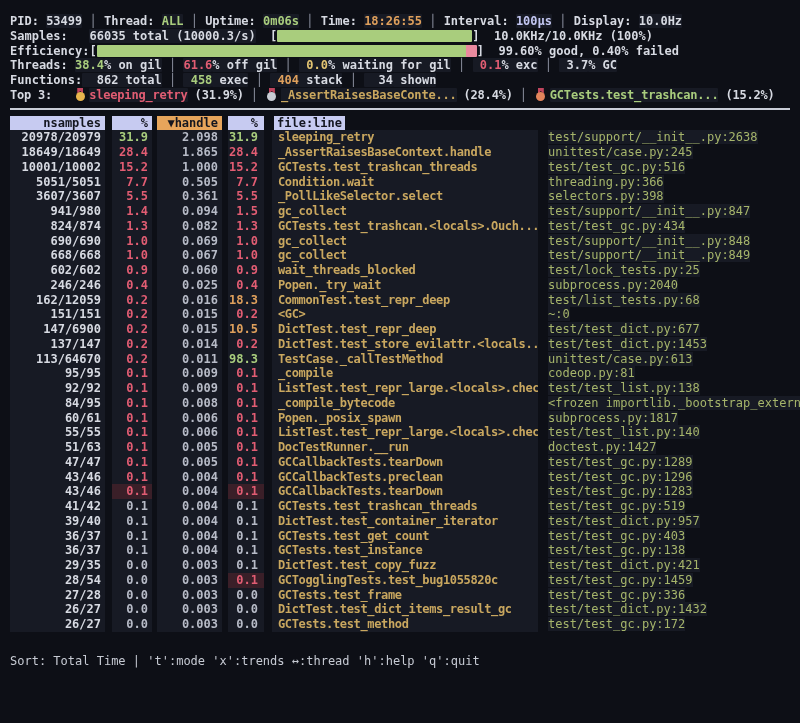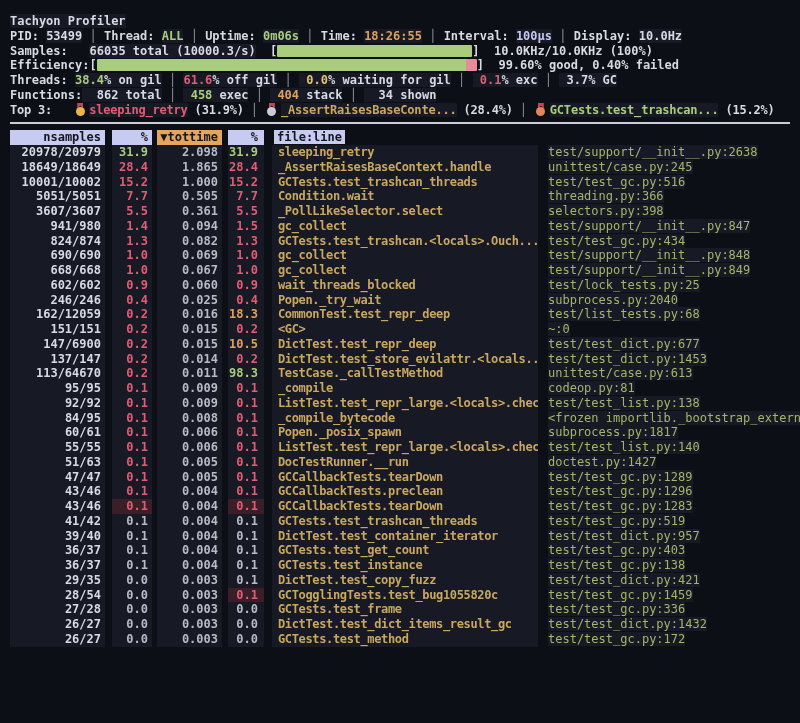--- a/index.html
+++ b/index.html
@@ -42,30 +42,29 @@
   .trow .c5 .fill{color:var(--khaki);}
   .trow .c6{font-weight:400;color:var(--file-green);}
   .trow .c6 .inlinebg{background:var(--cell-bg);}
   .footer{margin-top:22px;font-weight:400;color:#c6cad3;}
 </style>
 </head>
 <body>
 
 <div class="screen">
   <div id="status">
-      <div class="line"><span class="bgbox" style="color: rgb(215, 218, 226);">Tachyon Profiler</span></div>
       <div class="line"><span style="color: rgb(215, 218, 226);">PID: </span><span class="bgbox" style="color: rgb(215, 218, 226);">53499</span><span style="color: rgb(215, 218, 226);"> </span><span style="color: rgb(143, 148, 163);">│</span><span style="color: rgb(215, 218, 226);"> </span><span style="color: rgb(215, 218, 226);">Thread: </span><span class="bgbox" style="color: rgb(169, 205, 125);">ALL</span><span style="color: rgb(215, 218, 226);"> </span><span style="color: rgb(143, 148, 163);">│</span><span style="color: rgb(215, 218, 226);"> </span><span style="color: rgb(215, 218, 226);">Uptime: </span><span class="bgbox" style="color: rgb(169, 205, 125);">0m06s</span><span style="color: rgb(215, 218, 226);"> </span><span style="color: rgb(143, 148, 163);">│</span><span style="color: rgb(215, 218, 226);"> </span><span style="color: rgb(215, 218, 226);">Time: </span><span class="bgbox" style="color: rgb(223, 160, 92);">18:26:55</span><span style="color: rgb(215, 218, 226);"> </span><span style="color: rgb(143, 148, 163);">│</span><span style="color: rgb(215, 218, 226);"> </span><span style="color: rgb(215, 218, 226);">Interval: </span><span class="bgbox" style="color: rgb(195, 199, 242);">100µs</span><span style="color: rgb(215, 218, 226);"> </span><span style="color: rgb(143, 148, 163);">│</span><span style="color: rgb(215, 218, 226);"> </span><span style="color: rgb(215, 218, 226);">Display: </span><span class="bgbox" style="color: rgb(215, 218, 226);">10.0Hz</span></div>
       <div class="line"><span style="color: rgb(215, 218, 226);">Samples:</span><span style="color: rgb(215, 218, 226);">   </span><span class="bgbox" style="color: rgb(215, 218, 226);">66035 total (10000.3/s)</span><span style="color: rgb(215, 218, 226);">  </span><span style="color: rgb(215, 218, 226);">[</span><span class="bar" style="width: 195px;"><i style="width: 100%; background: rgb(169, 205, 125);"></i></span><span style="color: rgb(215, 218, 226);">]</span><span style="color: rgb(215, 218, 226);">  </span><span style="color: rgb(215, 218, 226);">10.0KHz/10.0KHz (100%)</span></div>
       <div class="line"><span style="color: rgb(215, 218, 226);">Efficiency:</span><span style="color: rgb(215, 218, 226);">[</span><span class="bar" style="width: 380px;"><i style="width: 97.2%; background: rgb(169, 205, 125);"></i><i style="width: 2.8%; background: rgb(234, 138, 158);"></i></span><span style="color: rgb(215, 218, 226);">]</span><span style="color: rgb(215, 218, 226);">  </span><span style="color: rgb(215, 218, 226);">99.60% good, 0.40% failed</span></div>
       <div class="line"><span style="color: rgb(215, 218, 226);">Threads:</span><span style="color: rgb(215, 218, 226);"> </span><span class="bgbox" style="color: rgb(169, 205, 125);">38.4</span><span class="bgbox" style="color: rgb(215, 218, 226);">% on gil</span><span style="color: rgb(215, 218, 226);"> </span><span style="color: rgb(143, 148, 163);">│</span><span style="color: rgb(215, 218, 226);"> </span><span class="bgbox" style="color: rgb(226, 93, 115);">61.6</span><span class="bgbox" style="color: rgb(215, 218, 226);">% off gil</span><span style="color: rgb(215, 218, 226);"> </span><span style="color: rgb(143, 148, 163);">│</span><span style="color: rgb(215, 218, 226);"> </span><span class="bgbox" style="color: rgb(226, 195, 114);"> 0.0</span><span class="bgbox" style="color: rgb(215, 218, 226);">% waiting for gil</span><span style="color: rgb(215, 218, 226);"> </span><span style="color: rgb(143, 148, 163);">│</span><span style="color: rgb(215, 218, 226);"> </span><span class="bgbox" style="color: rgb(226, 93, 115);"> 0.1</span><span class="bgbox" style="color: rgb(215, 218, 226);">% exc</span><span style="color: rgb(215, 218, 226);"> </span><span style="color: rgb(143, 148, 163);">│</span><span style="color: rgb(215, 218, 226);"> </span><span class="bgbox" style="color: rgb(215, 218, 226);"> 3.7</span><span class="bgbox" style="color: rgb(215, 218, 226);">% GC</span></div>
       <div class="line"><span style="color: rgb(215, 218, 226);">Functions:</span><span class="bgbox" style="color: rgb(215, 218, 226);">  862</span><span class="bgbox" style="color: rgb(215, 218, 226);"> total</span><span style="color: rgb(215, 218, 226);"> </span><span style="color: rgb(143, 148, 163);">│</span><span style="color: rgb(215, 218, 226);"> </span><span class="bgbox" style="color: rgb(169, 205, 125);"> 458</span><span class="bgbox" style="color: rgb(215, 218, 226);"> exec</span><span style="color: rgb(215, 218, 226);"> </span><span style="color: rgb(143, 148, 163);">│</span><span style="color: rgb(215, 218, 226);"> </span><span class="bgbox" style="color: rgb(223, 160, 92);"> 404</span><span class="bgbox" style="color: rgb(215, 218, 226);"> stack</span><span style="color: rgb(215, 218, 226);"> </span><span style="color: rgb(143, 148, 163);">│</span><span style="color: rgb(215, 218, 226);"> </span><span class="bgbox" style="color: rgb(215, 218, 226);">  34</span><span class="bgbox" style="color: rgb(215, 218, 226);"> shown</span></div>
       <div class="line tight"><span style="color: rgb(215, 218, 226);">Top 3:</span><span style="color: rgb(215, 218, 226);">   </span><span class="medal gold"></span><span class="bgbox" style="color: rgb(226, 93, 115);">sleeping_retry</span><span style="color: rgb(215, 218, 226);"> (31.9%)</span><span style="color: rgb(215, 218, 226);"> </span><span style="color: rgb(143, 148, 163);">│</span><span style="color: rgb(215, 218, 226);"> </span><span class="medal silver"></span><span class="bgbox" style="color: rgb(201, 167, 95);">_AssertRaisesBaseConte...</span><span style="color: rgb(215, 218, 226);"> (28.4%)</span><span style="color: rgb(215, 218, 226);"> </span><span style="color: rgb(143, 148, 163);">│</span><span style="color: rgb(215, 218, 226);"> </span><span class="medal bronze"></span><span class="bgbox" style="color: rgb(169, 205, 125);">GCTests.test_trashcan...</span><span style="color: rgb(215, 218, 226);"> (15.2%)</span></div>
     </div>
   <div class="sep"></div>
-  <div class="thead" id="thead"><div class="cell c1"><span class="fill">nsamples</span></div><div class="cell c2"><span class="fill">%</span></div><div class="cell c3 sorted"><span class="fill">▼tottime</span></div><div class="cell c4"><span class="fill">%</span></div><div class="cell c6"><span class="hbox">file:line</span></div></div>
+  <div class="thead" id="thead"><div class="cell c1"><span class="fill">nsamples</span></div><div class="cell c2"><span class="fill">%</span></div><div class="cell c3 sorted"><span class="fill">▼handle</span></div><div class="cell c4"><span class="fill">%</span></div><div class="cell c6"><span class="hbox">file:line</span></div></div>
   <div id="tbody">
       <div class="trow"><div class="cell c1"><span class="fill">20978/20979</span></div><div class="cell c2"><span class="fill" style="color: rgb(169, 205, 125);">31.9</span></div><div class="cell c3"><span class="fill">2.098</span></div><div class="cell c4"><span class="fill" style="color: rgb(169, 205, 125);">31.9</span></div><div class="cell c5"><span class="fill">sleeping_retry</span></div><div class="cell c6"><span class="inlinebg">test/support/__init__.py:2638</span></div></div>
       <div class="trow"><div class="cell c1"><span class="fill">18649/18649</span></div><div class="cell c2"><span class="fill" style="color: rgb(226, 93, 115);">28.4</span></div><div class="cell c3"><span class="fill">1.865</span></div><div class="cell c4"><span class="fill" style="color: rgb(226, 93, 115);">28.4</span></div><div class="cell c5"><span class="fill">_AssertRaisesBaseContext.handle</span></div><div class="cell c6"><span class="inlinebg">unittest/case.py:245</span></div></div>
       <div class="trow"><div class="cell c1"><span class="fill">10001/10002</span></div><div class="cell c2"><span class="fill" style="color: rgb(226, 93, 115);">15.2</span></div><div class="cell c3"><span class="fill">1.000</span></div><div class="cell c4"><span class="fill" style="color: rgb(226, 93, 115);">15.2</span></div><div class="cell c5"><span class="fill">GCTests.test_trashcan_threads</span></div><div class="cell c6"><span class="inlinebg">test/test_gc.py:516</span></div></div>
       <div class="trow"><div class="cell c1"><span class="fill">5051/5051</span></div><div class="cell c2"><span class="fill" style="color: rgb(226, 93, 115);">7.7</span></div><div class="cell c3"><span class="fill">0.505</span></div><div class="cell c4"><span class="fill" style="color: rgb(226, 93, 115);">7.7</span></div><div class="cell c5"><span class="fill">Condition.wait</span></div><div class="cell c6"><span class="inlinebg">threading.py:366</span></div></div>
       <div class="trow"><div class="cell c1"><span class="fill">3607/3607</span></div><div class="cell c2"><span class="fill" style="color: rgb(226, 93, 115);">5.5</span></div><div class="cell c3"><span class="fill">0.361</span></div><div class="cell c4"><span class="fill" style="color: rgb(226, 93, 115);">5.5</span></div><div class="cell c5"><span class="fill">_PollLikeSelector.select</span></div><div class="cell c6"><span class="inlinebg">selectors.py:398</span></div></div>
       <div class="trow"><div class="cell c1"><span class="fill">941/980</span></div><div class="cell c2"><span class="fill" style="color: rgb(226, 93, 115);">1.4</span></div><div class="cell c3"><span class="fill">0.094</span></div><div class="cell c4"><span class="fill" style="color: rgb(226, 93, 115);">1.5</span></div><div class="cell c5"><span class="fill">gc_collect</span></div><div class="cell c6"><span class="inlinebg">test/support/__init__.py:847</span></div></div>
       <div class="trow"><div class="cell c1"><span class="fill">824/874</span></div><div class="cell c2"><span class="fill" style="color: rgb(226, 93, 115);">1.3</span></div><div class="cell c3"><span class="fill">0.082</span></div><div class="cell c4"><span class="fill" style="color: rgb(226, 93, 115);">1.3</span></div><div class="cell c5"><span class="fill">GCTests.test_trashcan.&lt;locals&gt;.Ouch....</span></div><div class="cell c6"><span class="inlinebg">test/test_gc.py:434</span></div></div>
       <div class="trow"><div class="cell c1"><span class="fill">690/690</span></div><div class="cell c2"><span class="fill" style="color: rgb(226, 93, 115);">1.0</span></div><div class="cell c3"><span class="fill">0.069</span></div><div class="cell c4"><span class="fill" style="color: rgb(226, 93, 115);">1.0</span></div><div class="cell c5"><span class="fill">gc_collect</span></div><div class="cell c6"><span class="inlinebg">test/support/__init__.py:848</span></div></div>
       <div class="trow"><div class="cell c1"><span class="fill">668/668</span></div><div class="cell c2"><span class="fill" style="color: rgb(226, 93, 115);">1.0</span></div><div class="cell c3"><span class="fill">0.067</span></div><div class="cell c4"><span class="fill" style="color: rgb(226, 93, 115);">1.0</span></div><div class="cell c5"><span class="fill">gc_collect</span></div><div class="cell c6"><span class="inlinebg">test/support/__init__.py:849</span></div></div>
@@ -89,14 +88,15 @@
       <div class="trow"><div class="cell c1"><span class="fill">39/40</span></div><div class="cell c2"><span class="fill" style="color: rgb(183, 187, 199);">0.1</span></div><div class="cell c3"><span class="fill">0.004</span></div><div class="cell c4"><span class="fill" style="color: rgb(183, 187, 199);">0.1</span></div><div class="cell c5"><span class="fill">DictTest.test_container_iterator</span></div><div class="cell c6"><span class="inlinebg">test/test_dict.py:957</span></div></div>
       <div class="trow"><div class="cell c1"><span class="fill">36/37</span></div><div class="cell c2"><span class="fill" style="color: rgb(183, 187, 199);">0.1</span></div><div class="cell c3"><span class="fill">0.004</span></div><div class="cell c4"><span class="fill" style="color: rgb(183, 187, 199);">0.1</span></div><div class="cell c5"><span class="fill">GCTests.test_get_count</span></div><div class="cell c6"><span class="inlinebg">test/test_gc.py:403</span></div></div>
       <div class="trow"><div class="cell c1"><span class="fill">36/37</span></div><div class="cell c2"><span class="fill" style="color: rgb(183, 187, 199);">0.1</span></div><div class="cell c3"><span class="fill">0.004</span></div><div class="cell c4"><span class="fill" style="color: rgb(183, 187, 199);">0.1</span></div><div class="cell c5"><span class="fill">GCTests.test_instance</span></div><div class="cell c6"><span class="inlinebg">test/test_gc.py:138</span></div></div>
       <div class="trow"><div class="cell c1"><span class="fill">29/35</span></div><div class="cell c2"><span class="fill" style="color: rgb(183, 187, 199);">0.0</span></div><div class="cell c3"><span class="fill">0.003</span></div><div class="cell c4"><span class="fill" style="color: rgb(183, 187, 199);">0.1</span></div><div class="cell c5"><span class="fill">DictTest.test_copy_fuzz</span></div><div class="cell c6"><span class="inlinebg">test/test_dict.py:421</span></div></div>
       <div class="trow"><div class="cell c1"><span class="fill">28/54</span></div><div class="cell c2"><span class="fill" style="color: rgb(183, 187, 199);">0.0</span></div><div class="cell c3"><span class="fill">0.003</span></div><div class="cell c4"><span class="fill" style="color: rgb(226, 93, 115); background: rgb(58, 31, 40);">0.1</span></div><div class="cell c5"><span class="fill">GCTogglingTests.test_bug1055820c</span></div><div class="cell c6"><span class="inlinebg">test/test_gc.py:1459</span></div></div>
       <div class="trow"><div class="cell c1"><span class="fill">27/28</span></div><div class="cell c2"><span class="fill" style="color: rgb(183, 187, 199);">0.0</span></div><div class="cell c3"><span class="fill">0.003</span></div><div class="cell c4"><span class="fill" style="color: rgb(183, 187, 199);">0.0</span></div><div class="cell c5"><span class="fill">GCTests.test_frame</span></div><div class="cell c6"><span class="inlinebg">test/test_gc.py:336</span></div></div>
       <div class="trow"><div class="cell c1"><span class="fill">26/27</span></div><div class="cell c2"><span class="fill" style="color: rgb(183, 187, 199);">0.0</span></div><div class="cell c3"><span class="fill">0.003</span></div><div class="cell c4"><span class="fill" style="color: rgb(183, 187, 199);">0.0</span></div><div class="cell c5"><span class="fill">DictTest.test_dict_items_result_gc</span></div><div class="cell c6"><span class="inlinebg">test/test_dict.py:1432</span></div></div>
       <div class="trow"><div class="cell c1"><span class="fill">26/27</span></div><div class="cell c2"><span class="fill" style="color: rgb(183, 187, 199);">0.0</span></div><div class="cell c3"><span class="fill">0.003</span></div><div class="cell c4"><span class="fill" style="color: rgb(183, 187, 199);">0.0</span></div><div class="cell c5"><span class="fill">GCTests.test_method</span></div><div class="cell c6"><span class="inlinebg">test/test_gc.py:172</span></div></div>
     </div>
   <div class="footer">
+    <div class="line">Sort: Total Time | 't':mode 'x':trends ↔:thread 'h':help 'q':quit</div>
   </div>
 </div>
 
 </body></html>

